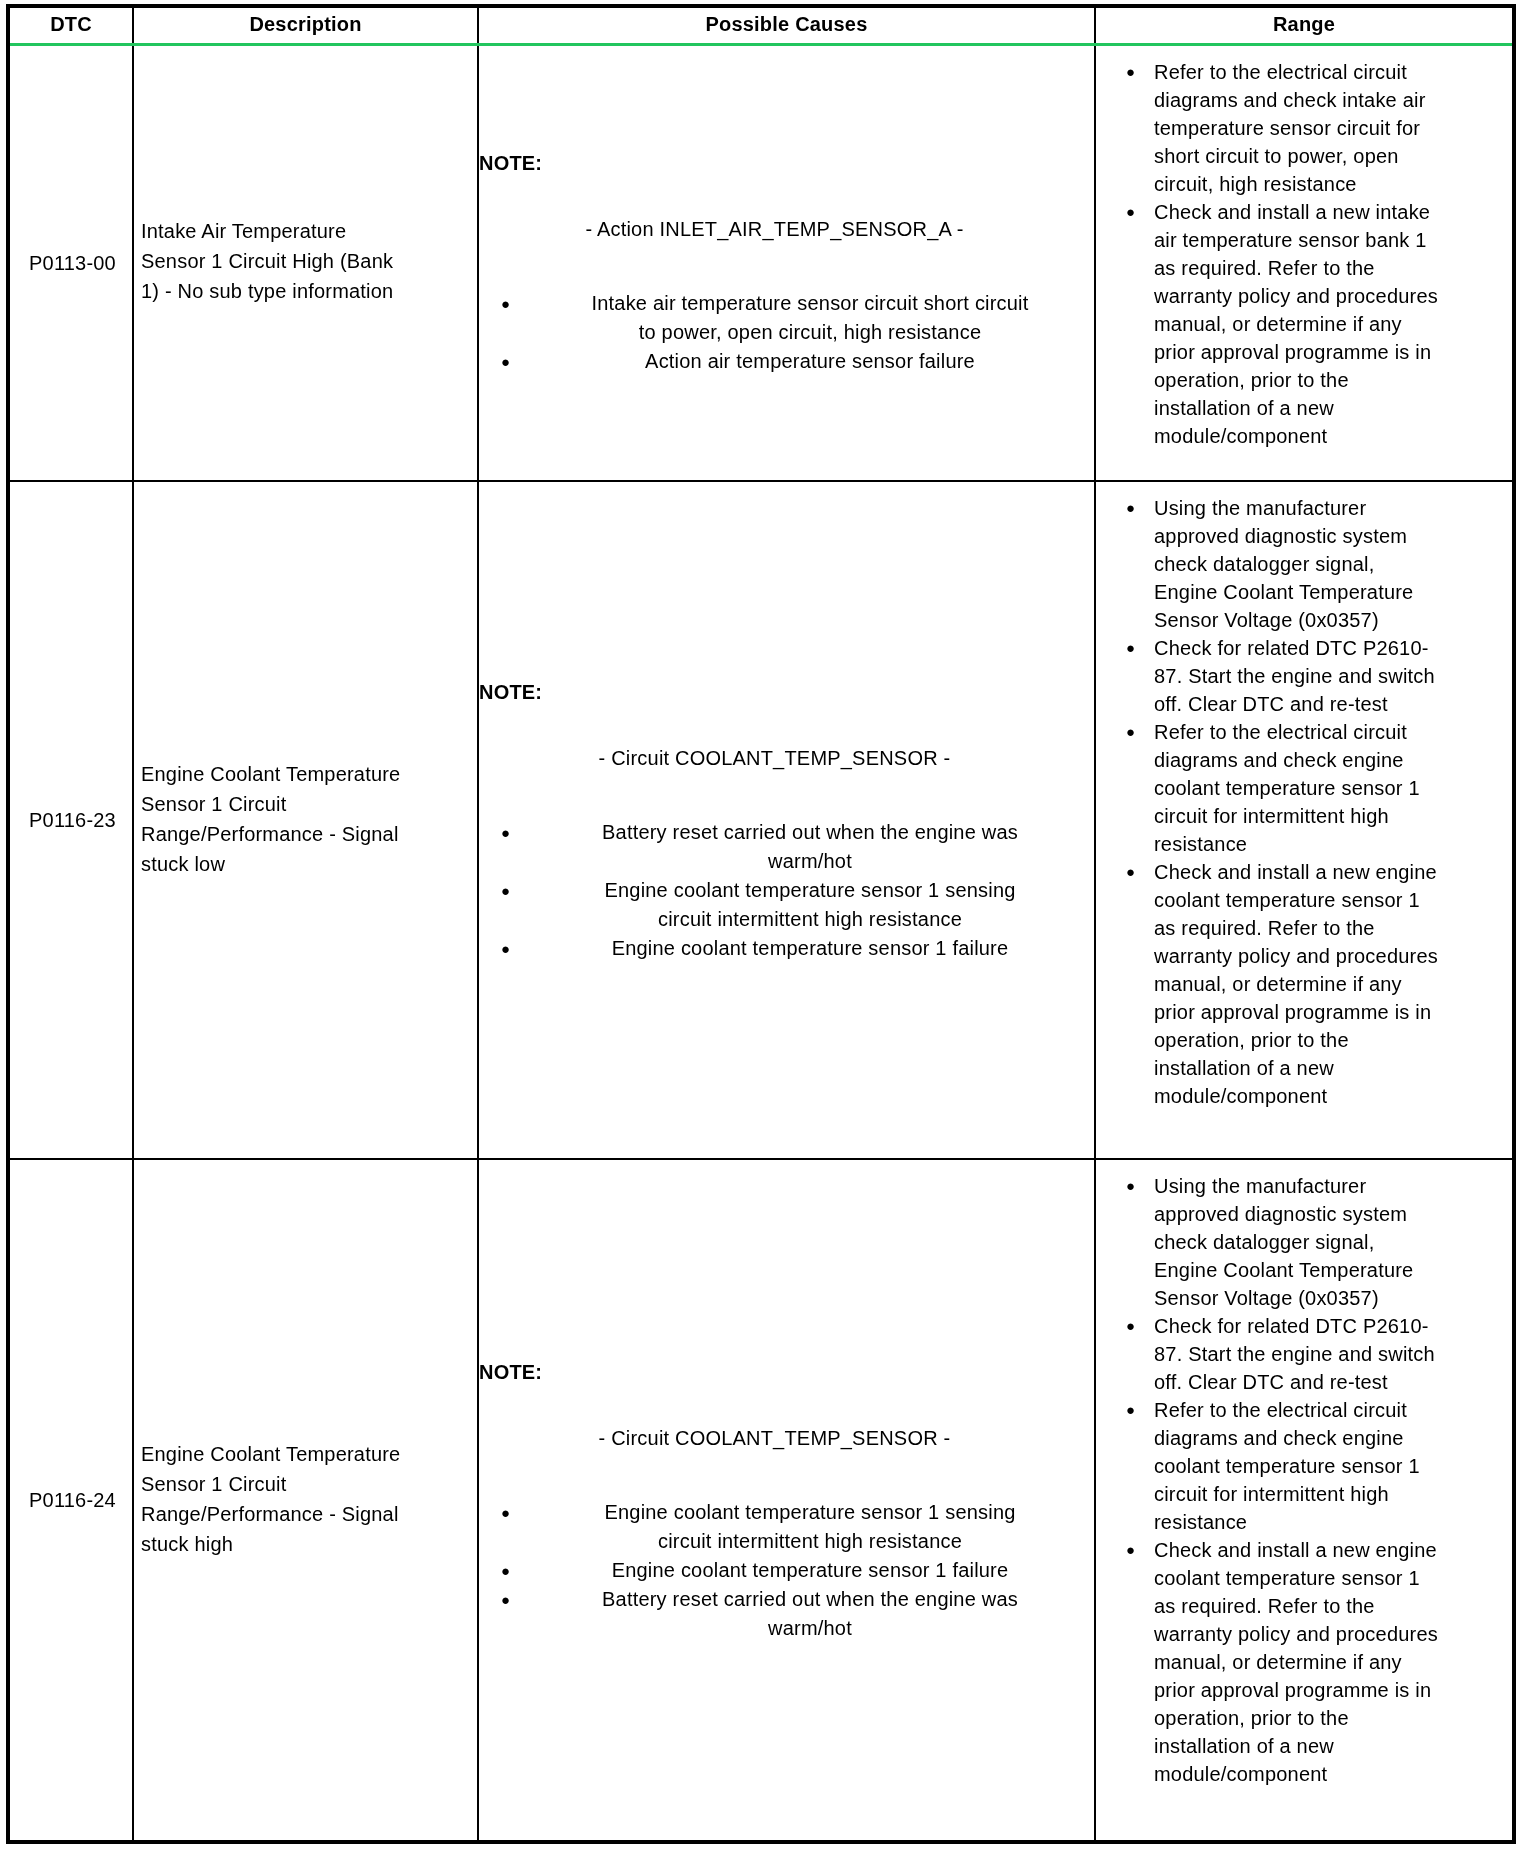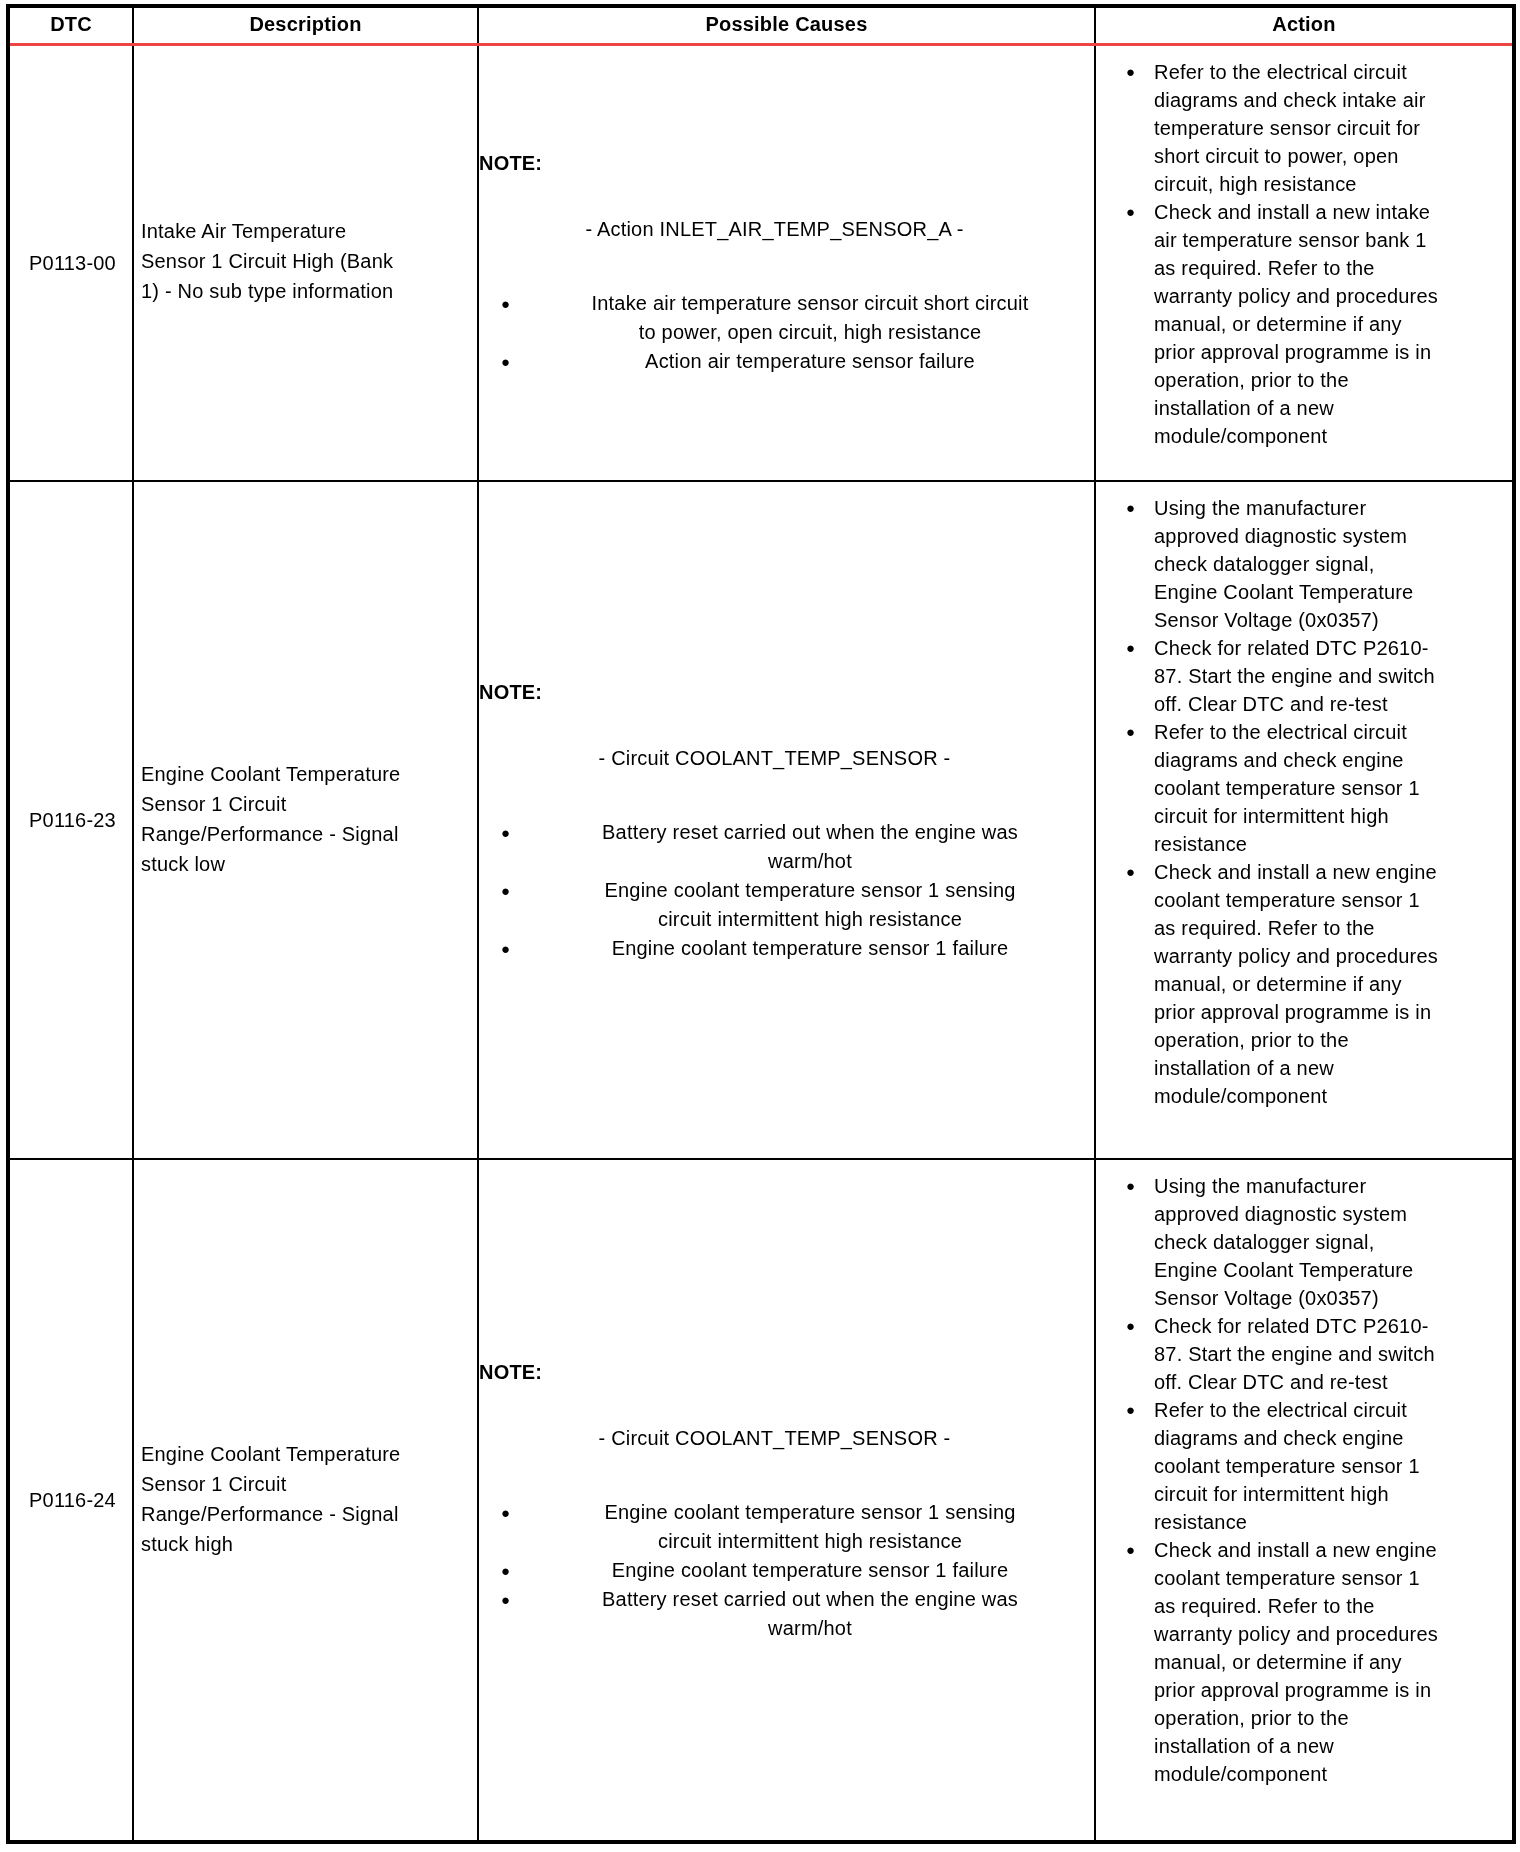--- a/index.html
+++ b/index.html
@@ -31,21 +31,21 @@
   col.c-act   { width: 419px; }
 
   th, td {
     border: 2px solid #000000;
     vertical-align: middle;
     box-sizing: border-box;
     overflow: hidden;
   }
   thead tr { height: 38px; }
   thead th {
-    border-bottom: 3px solid #ef4444;
+    border-bottom: 3px solid #22c55e;
     font-weight: bold;
     font-size: 20px;
     text-align: center;
     padding: 2px 0 4px 0;
   }
   tr.row-0 { height: 437px; }
   tr.row-1 { height: 678px; }
   tr.row-2 { height: 683px; }
 
   td.dtc {
@@ -120,21 +120,21 @@
       <col class="c-dtc">
       <col class="c-desc">
       <col class="c-cause">
       <col class="c-act">
     </colgroup>
     <thead>
       <tr>
         <th>DTC</th>
         <th>Description</th>
         <th>Possible Causes</th>
-        <th>Action</th>
+        <th>Range</th>
       </tr>
     </thead>
     <tbody>
 
       <tr class="row-0">
         <td class="dtc">P0113-00</td>
         <td class="desc">Intake Air Temperature
 Sensor 1 Circuit High (Bank
 1) - No sub type information</td>
         <td class="causes">

